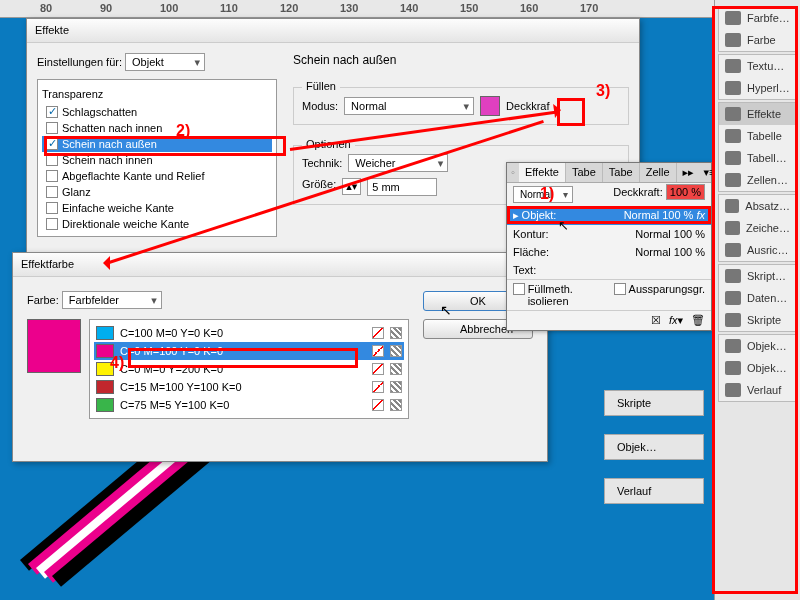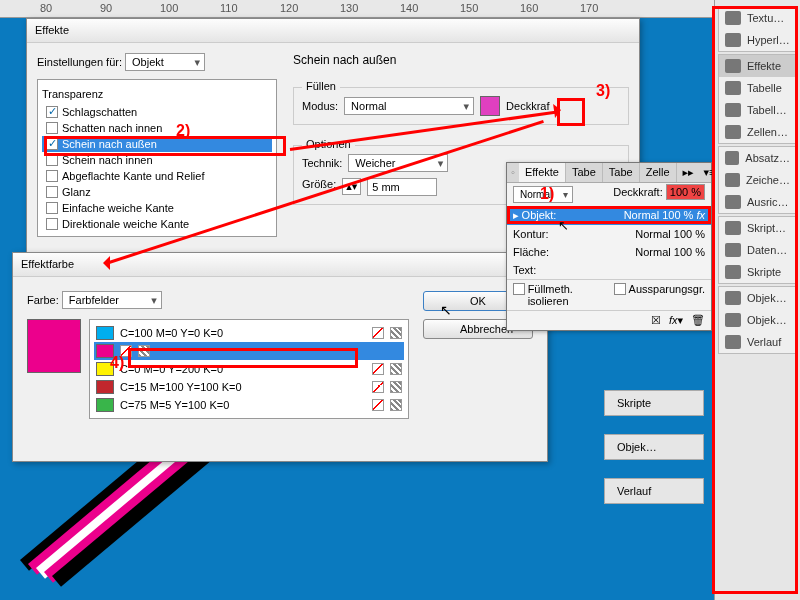--- a/index.html
+++ b/index.html
@@ -1,18 +1,18 @@
 <!DOCTYPE html>
 <html><head>
 <meta charset="utf-8">
 <style>
 * { box-sizing: border-box; margin: 0; padding: 0; font-family: Tahoma, sans-serif; font-size: 11px; }
 body { background: #0a7abf; width: 800px; height: 600px; position: relative; overflow: hidden; }
 .ruler { position: absolute; top: 0; left: 0; width: 800px; height: 18px; background: #e8e8e8; border-bottom: 1px solid #999; font-size: 9px; color: #555; }
-.ruler span { position: absolute; top: 2px; }
+.ruler span { position: absolute; top: 2px; font-weight: bold; }
 .dialog { position: absolute; background: #f0f0f0; border: 1px solid #888; box-shadow: 2px 2px 6px rgba(0,0,0,0.3); }
 .titlebar { background: linear-gradient(#fdfdfd,#e5e5e5); height: 24px; padding: 4px 8px; border-bottom: 1px solid #ccc; font-size: 12px; }
 .section-label { font-size: 11px; margin: 4px 0; }
 .dropdown { display: inline-block; background: #fff; border: 1px solid #999; padding: 2px 18px 2px 6px; position: relative; min-width: 80px; }
 .dropdown::after { content: "▾"; position: absolute; right: 4px; top: 2px; color: #555; }
 .listbox { background: #fff; border: 1px solid #999; padding: 4px; }
 .list-item { padding: 2px 4px; display: flex; align-items: center; gap: 4px; }
 .list-item.selected { background: #3389e0; color: #fff; }
 .checkbox { width: 12px; height: 12px; border: 1px solid #888; background: #fff; display: inline-block; position: relative; }
 .checkbox.checked::after { content: "✓"; position: absolute; left: 1px; top: -2px; color: #06a; font-size: 11px; }
@@ -153,20 +153,21 @@
         <div class="listbox" style="flex:1;">
           <div id="swatch-items">
               <div class="swatch-row">
                 <span class="swatch" style="background:#00aeef"></span>
                 <span style="flex:1">C=100 M=0 Y=0 K=0</span>
                 <span class="diag-icon"></span>
                 <span class="reghint"></span>
               </div>
               <div class="swatch-row list-item selected">
                 <span class="swatch" style="background:#ec008c"></span>
+                <span style="flex:1">C=0 M=100 Y=0 K=0</span>
                 <span class="diag-icon"></span>
                 <span class="reghint"></span>
               </div>
               <div class="swatch-row">
                 <span class="swatch" style="background:#fff200"></span>
                 <span style="flex:1">C=0 M=0 Y=200 K=0</span>
                 <span class="diag-icon"></span>
                 <span class="reghint"></span>
               </div>
               <div class="swatch-row">
@@ -258,20 +259,30 @@
       <span class="ico" style="background:linear-gradient(#fff,#000)"></span>
       <span>Verlauf</span>
     </div>
 </div>
 
 <div class="side-panels">
   <div id="side-groups">
       <div class="side-box">
         <div class="side-item">
           <span class="ico"></span>
+          <span>Farbfe…</span>
+        </div>
+        <div class="side-item">
+          <span class="ico"></span>
+          <span>Farbe</span>
+        </div>
+      </div>
+      <div class="side-box">
+        <div class="side-item">
+          <span class="ico"></span>
           <span>Textu…</span>
         </div>
         <div class="side-item">
           <span class="ico"></span>
           <span>Hyperl…</span>
         </div>
       </div>
       <div class="side-box">
         <div class="side-item active">
           <span class="ico"></span>

